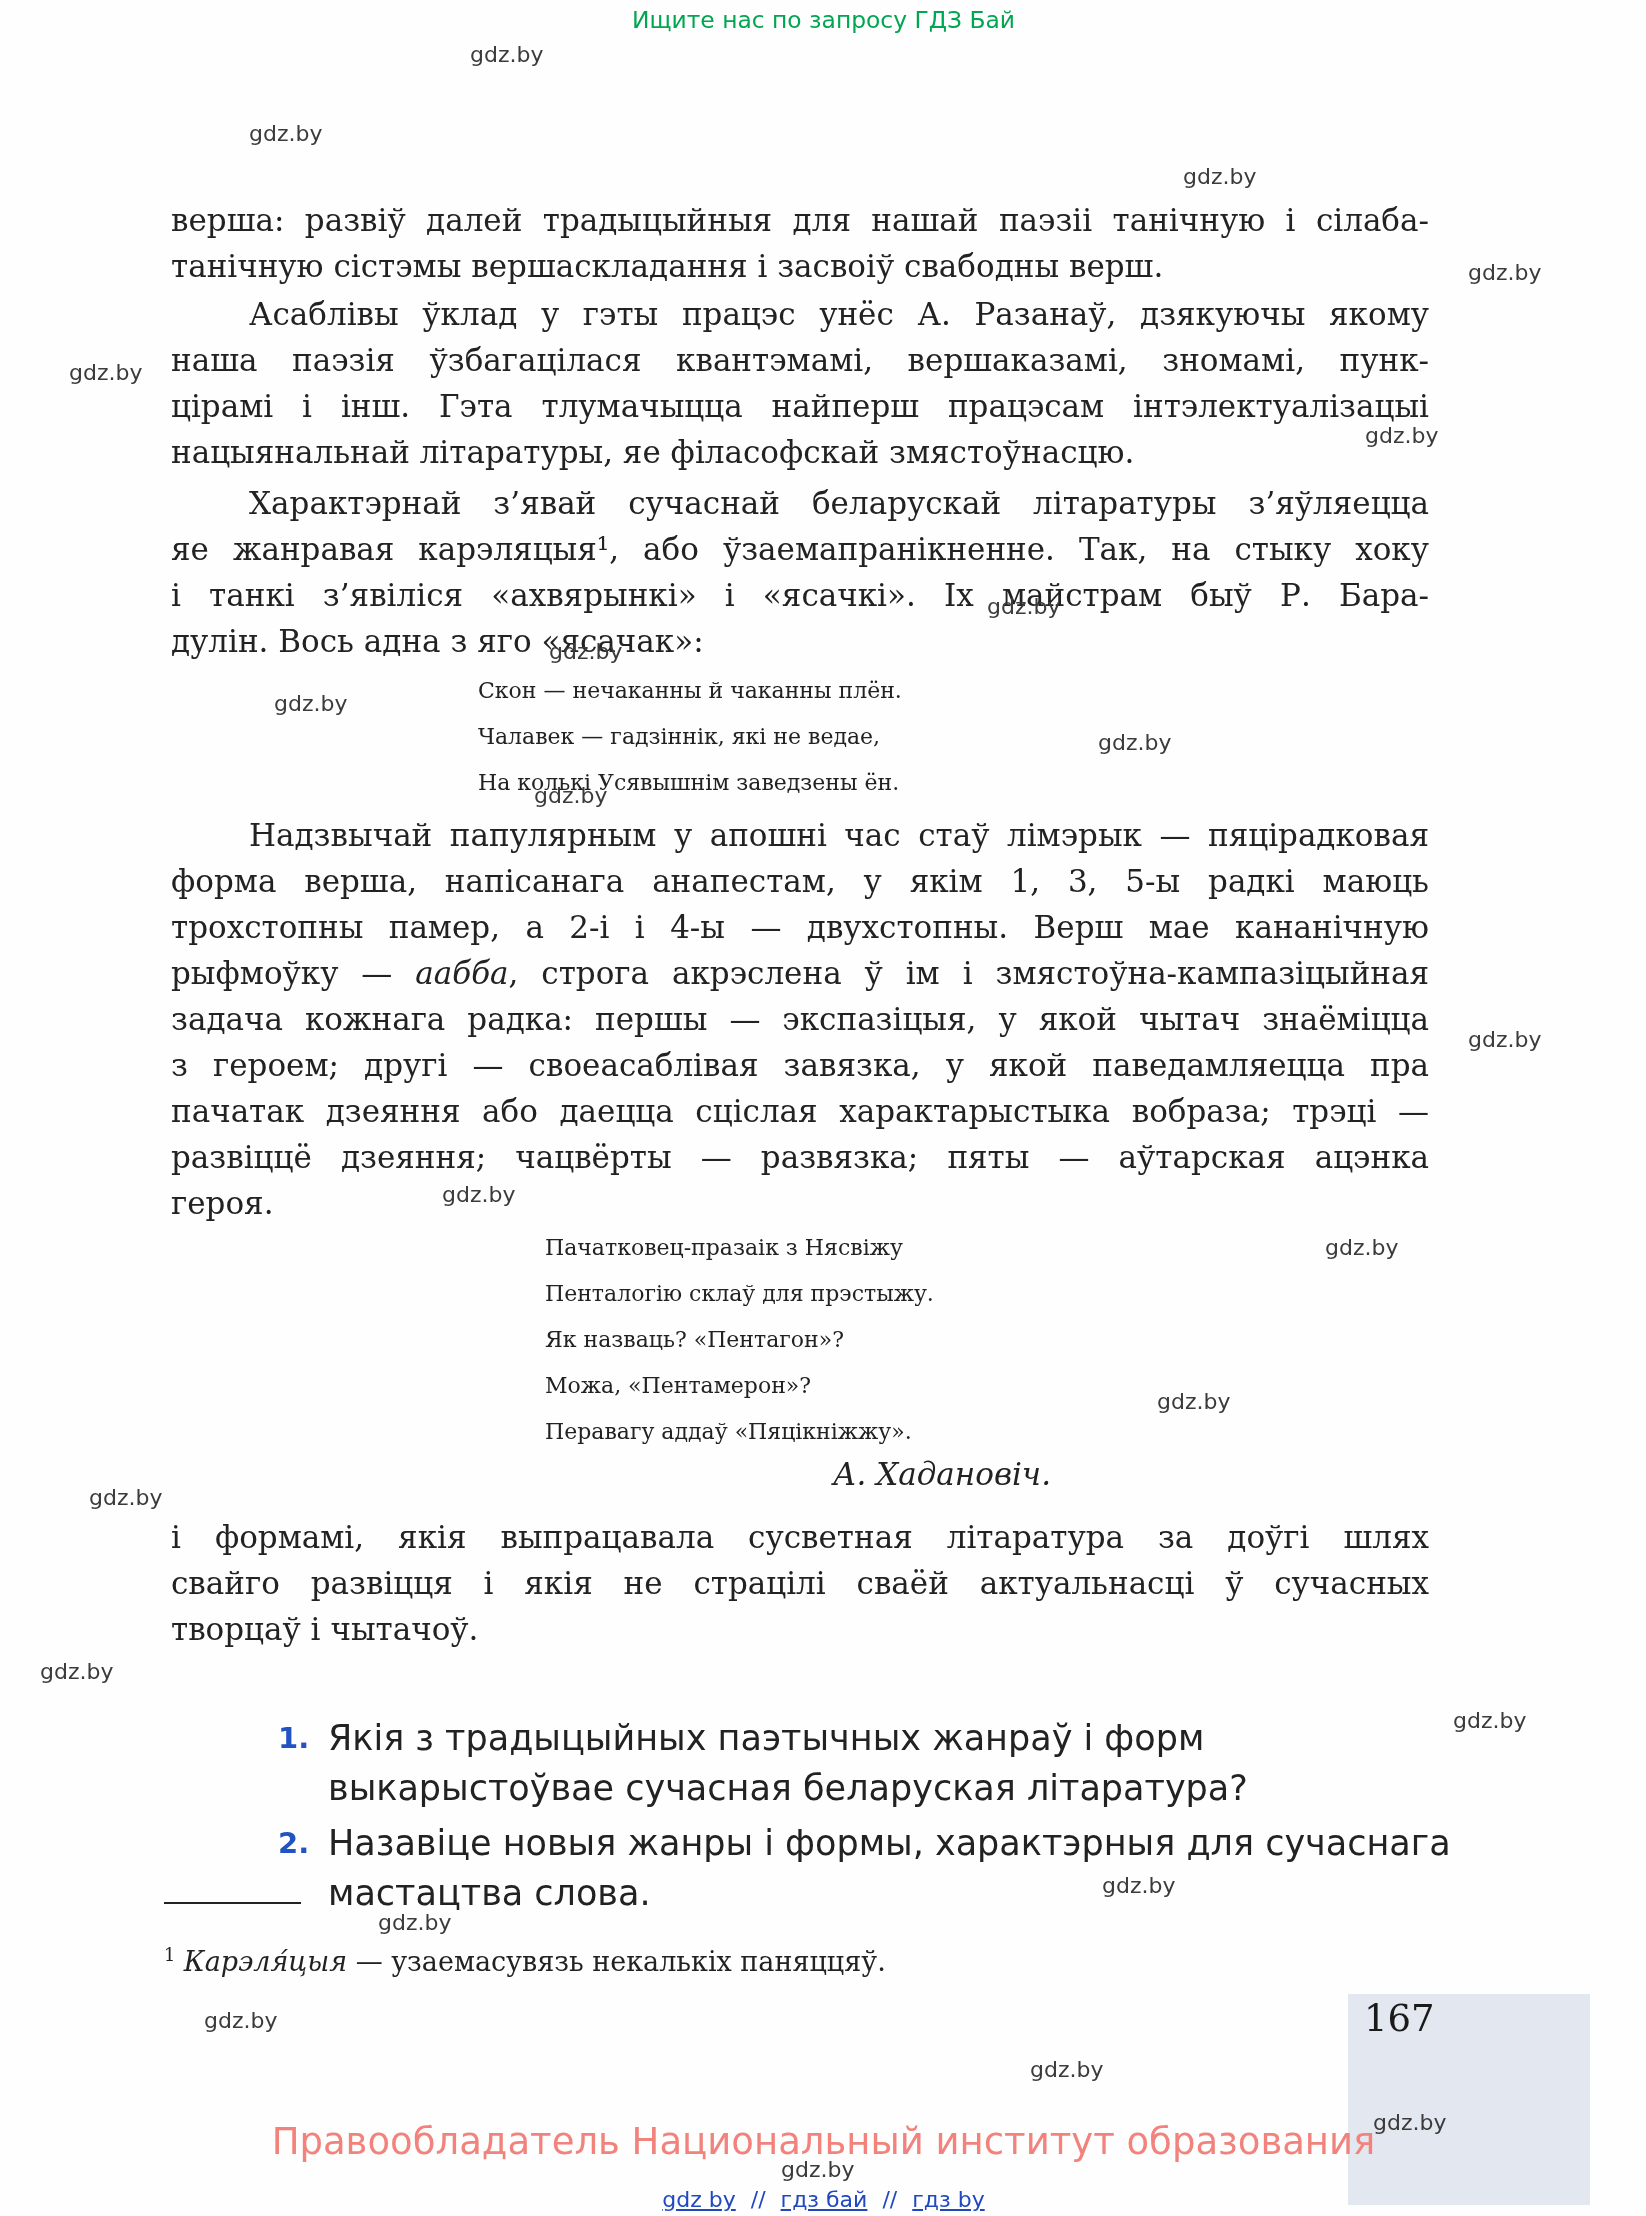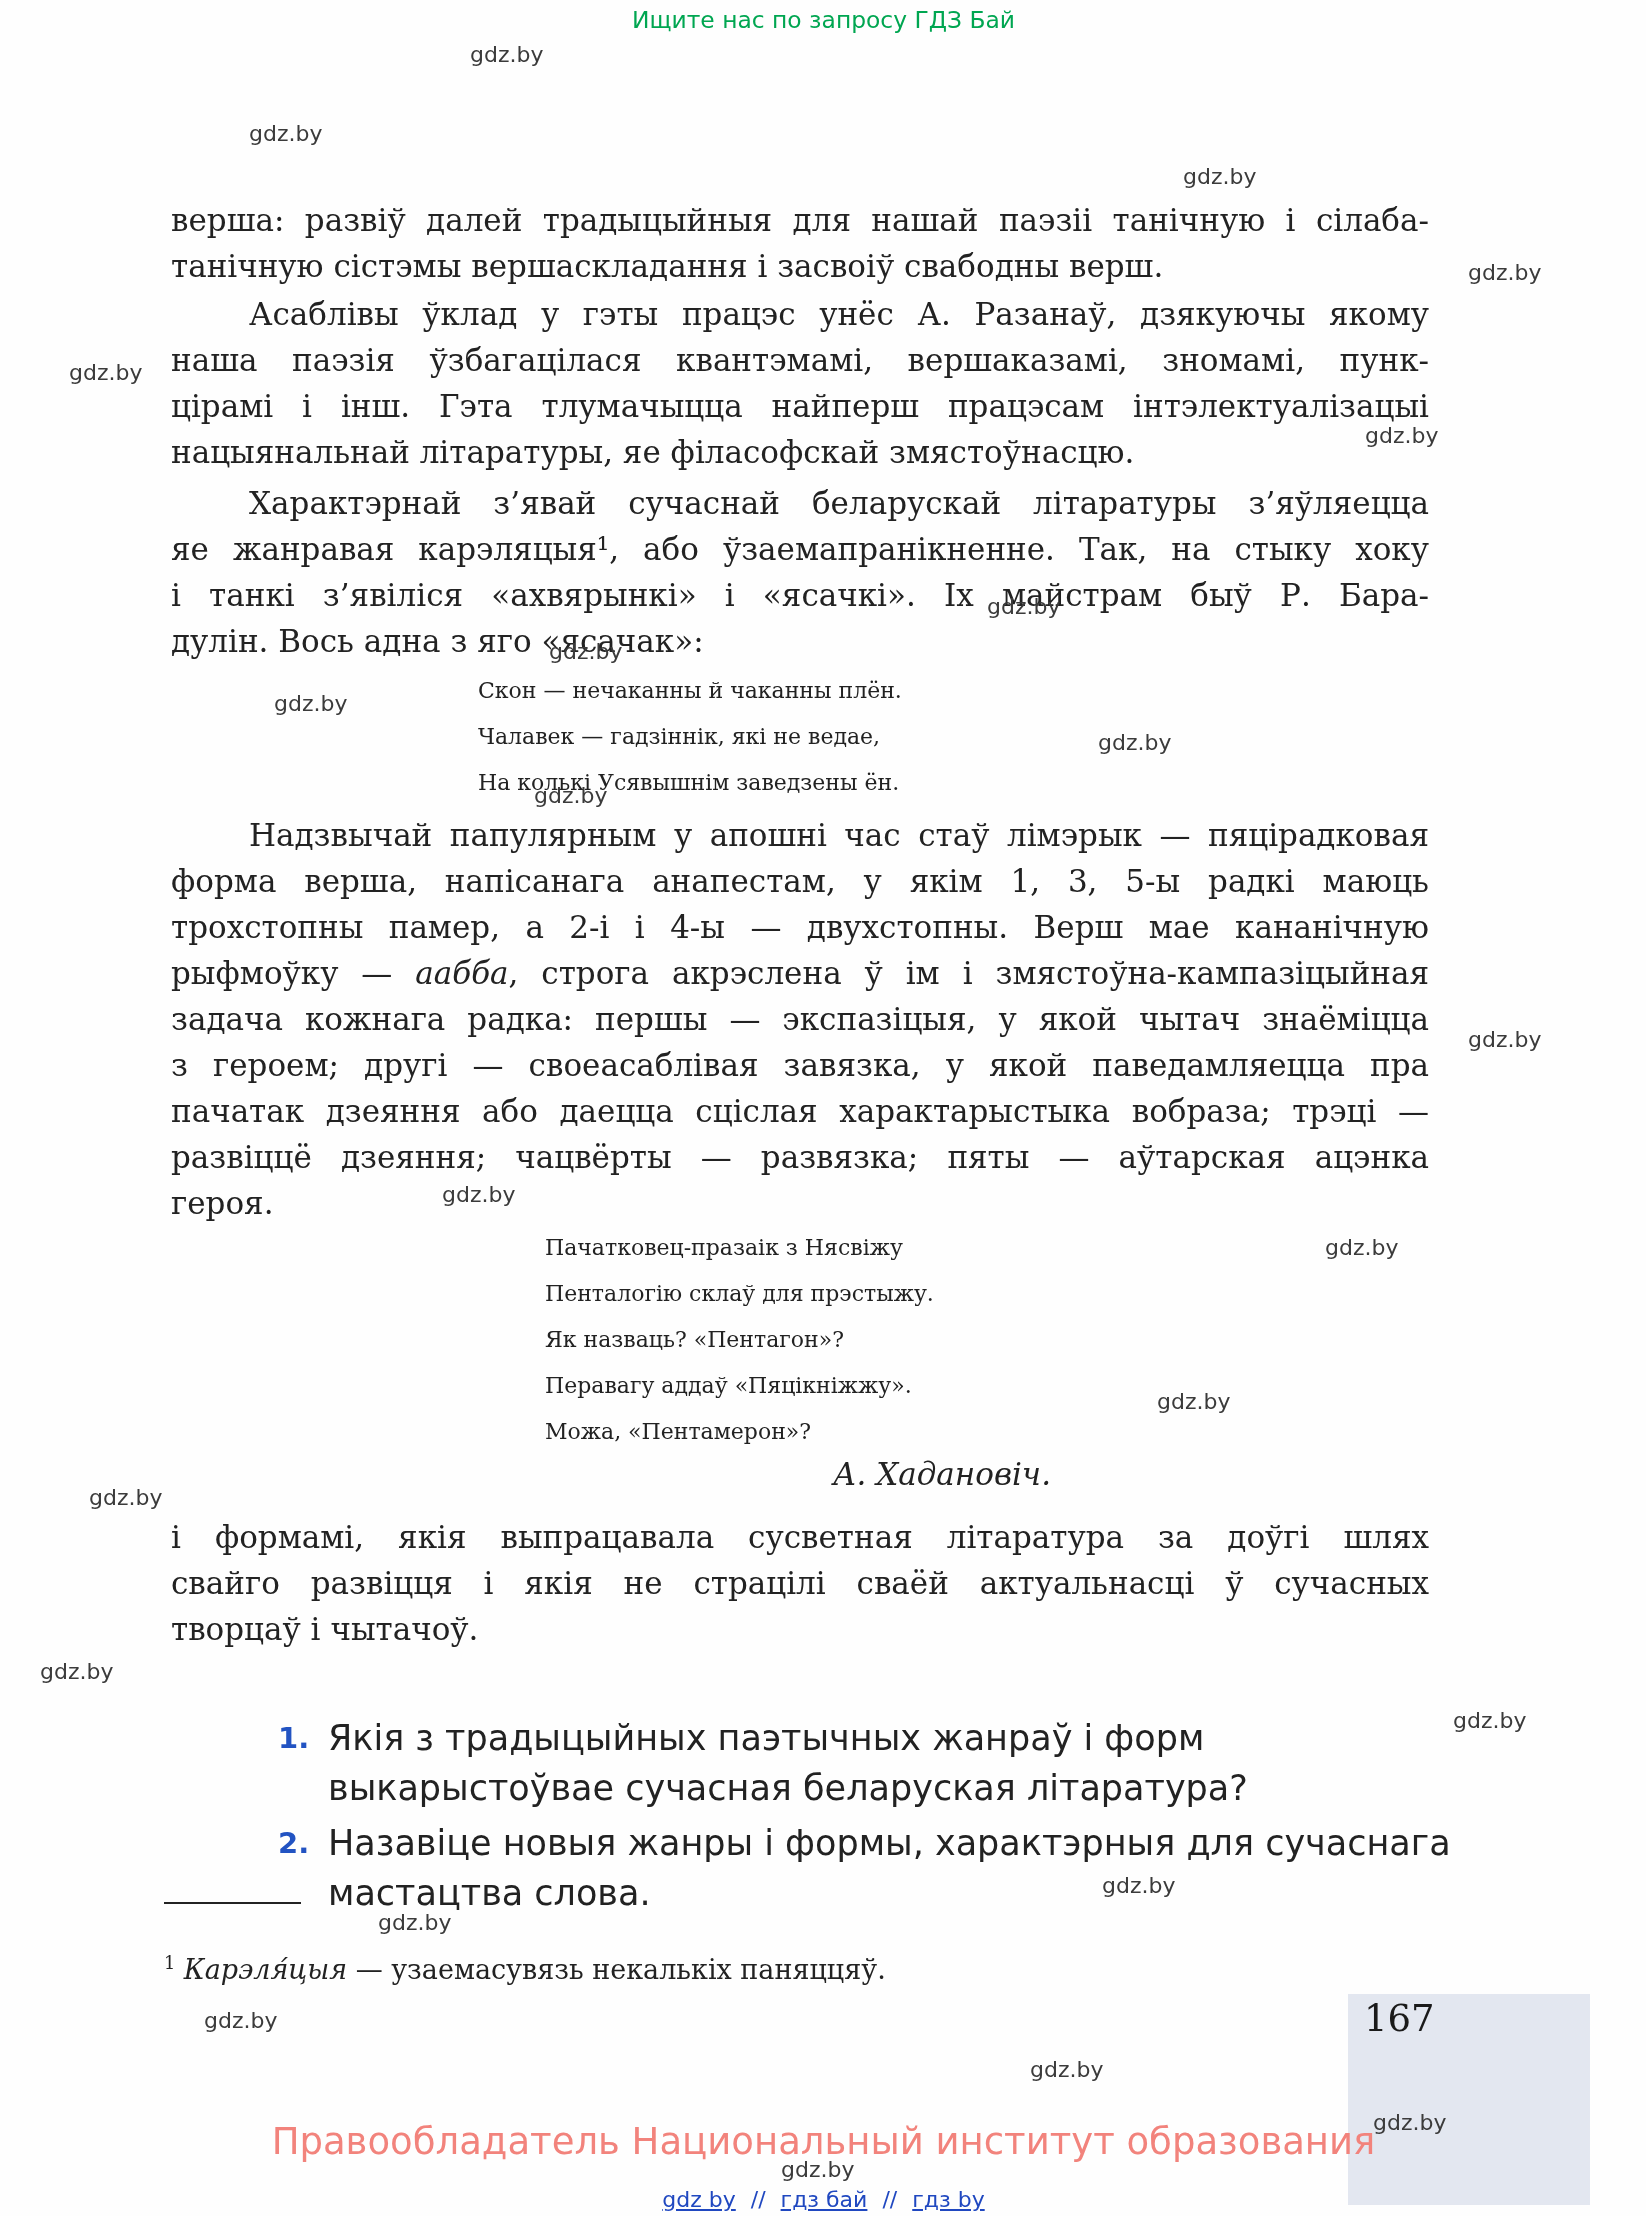--- a/index.html
+++ b/index.html
@@ -60,21 +60,21 @@
   .qnum {
     flex: 0 0 50px; width: 50px;
     color: var(--accent-blue, #2253c2);
     font-weight: bold;
     font-size: 29px; line-height: 50px;
   }
   .qtext { font-size: 35px; line-height: 50px; }
   .rule { position: absolute; height: 1.6px; background: #232323; }
   .footnote {
     position: absolute;
-    font-size: 27px; line-height: 54px;
+    font-size: 27px; line-height: 39px;
     color: var(--ink, #222);
   }
   .footnote em { font-style: italic; }
   .footnote sup { font-size: 17.7px; }
   .pagenum-box { position: absolute; background: var(--box-gray, #e3e7f0); z-index: 1; }
   .pagenum {
     position: absolute;
     font-size: 37px;
     color: #1a1a1a;
     z-index: 2;
@@ -147,22 +147,22 @@
         <div class="tline">пачатак дзеяння або даецца сціслая характарыстыка вобраза; трэці —</div>
         <div class="tline">развіццё дзеяння; чацвёрты — развязка; пяты — аўтарская ацэнка</div>
         <div class="tline endline">героя.</div>
       </div>
   </div>
 
   <div class="poem" style="left:545px; top:1225px;">
       <div class="tline">Пачатковец-празаік з Нясвіжу</div>
       <div class="tline">Пенталогію склаў для прэстыжу.</div>
       <div class="tline">Як назваць? «Пентагон»?</div>
+      <div class="tline">Можа, «Пентамерон»?</div>
       <div class="tline">Перавагу аддаў «Пяцікніжжу».</div>
-      <div class="tline">Можа, «Пентамерон»?</div>
     </div>
 
   <div class="attribution" style="left:164px; top:1456px; width:887px;">А. Хадановіч.</div>
 
   <div class="flow" style="left:164px; top:1514px; width:1265px;">
       <div class="tline">і формамі, якія выпрацавала сусветная літаратура за доўгі шлях</div>
       <div class="tline">свайго развіцця і якія не страцілі сваёй актуальнасці ў сучасных</div>
       <div class="tline endline">творцаў і чытачоў.</div>
     </div>
 

